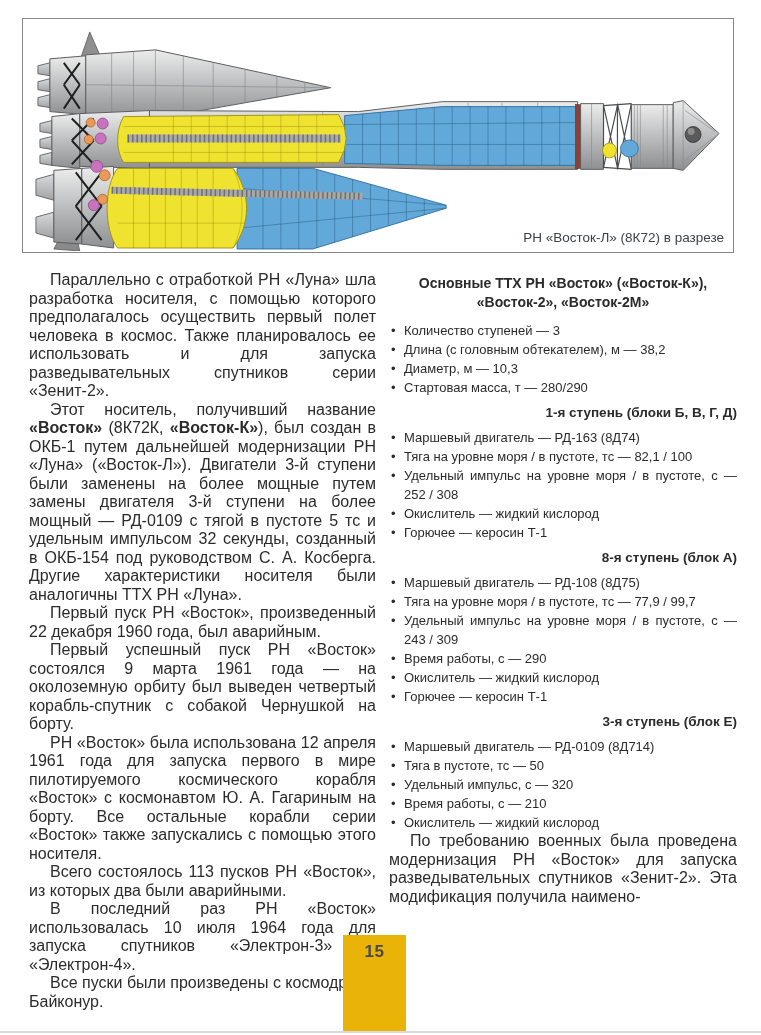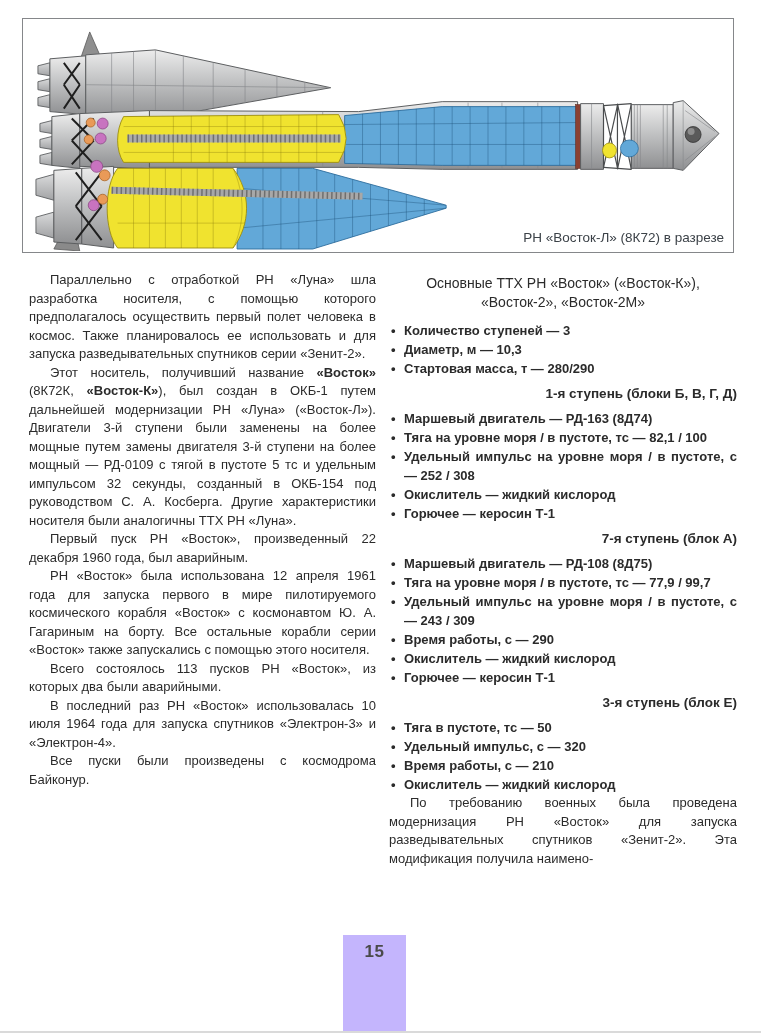--- a/index.html
+++ b/index.html
@@ -15,41 +15,41 @@
     border:1.5px solid #85878a; background:#fff; box-sizing:border-box;
   }
   .figure-caption {
     position:absolute; right:9px; bottom:7px;
     font-size:13.5px; color:#3c4248; white-space:nowrap;
   }
   .col { position:absolute; top:271px; }
   #left-col  { left:29px;  width:347px; }
   #right-col { left:389px; width:348px; }
   p.body {
-    font-size:13px; line-height:18.5px; text-align:justify;
+    font-size:16px; line-height:18.5px; text-align:justify;
     text-indent:21px; margin:0;
   }
   .rc-title {
-    font-size:14px; line-height:19px; font-weight:normal;
+    font-size:14px; line-height:19px; font-weight:bold;
     text-align:center; margin:3px 0 9px 0;
   }
-  ul.specs { list-style:none; margin:0; padding:0;font-weight:bold; }
+  ul.specs { list-style:none; margin:0; padding:0; }
   ul.specs li {
     position:relative; font-size:13px; line-height:19px;
     padding-left:15px; text-align:justify;
   }
   ul.specs li::before { content:"\2022"; position:absolute; left:2px; top:0; }
   .stage-heading {
     font-size:13.5px; font-weight:bold; text-align:right;
     margin:8px 0 8px 0;
   }
   .closing { margin-top:17px; }
   .page-tab {
     position:absolute; left:343px; top:935px; width:63px; height:97px;
-    background:#c4b5fd; text-align:center; z-index:0;
+    background:#eab308; text-align:center; z-index:0;
   }
   .page-number {
     display:inline-block; margin-top:7px;
     font-size:17px; font-weight:bold; color:#4a4a4a; letter-spacing:.5px;
   }
   .bottom-rule {
     position:absolute; left:0; top:1031px; width:761px; height:2px;
     background:#dadada;
   }
   
@@ -234,53 +234,56 @@
       <circle class="sp-o" cx="79" cy="181" r="5"></circle>
     </g>
   </svg>
   <div class="figure-caption">РН «Восток-Л» (8К72) в разрезе</div>
 </div>
 
 <div id="left-col" class="col">
     <p class="body"><span>Параллельно с отработкой РН «Луна» шла разработка носителя, с помощью которого предполагалось осуществить первый полет человека в космос. Также планировалось ее использовать и для запуска разведывательных спутников серии «Зенит-2».</span></p>
     <p class="body"><span>Этот носитель, получивший название </span><b>«Восток»</b><span> (8К72К, </span><b>«Восток-К»</b><span>), был создан в ОКБ-1 путем дальнейшей модернизации РН «Луна» («Восток-Л»). Двигатели 3-й ступени были заменены на более мощные путем замены двигателя 3-й ступени на более мощный — РД-0109 с тягой в пустоте 5 тс и удельным импульсом 32 секунды, созданный в ОКБ-154 под руководством С. А. Косберга. Другие характеристики носителя были аналогичны ТТХ РН «Луна».</span></p>
     <p class="body"><span>Первый пуск РН «Восток», произведенный 22 декабря 1960 года, был аварийным.</span></p>
+    <p class="body"><span>Первый успешный пуск РН «Восток» состоялся 9 марта 1961 года — на околоземную орбиту был выведен четвертый корабль-спутник с собакой Чернушкой на борту.</span></p>
     <p class="body"><span>РН «Восток» была использована 12 апреля 1961 года для запуска первого в мире пилотируемого космического корабля «Восток» с космонавтом Ю. А. Гагариным на борту. Все остальные корабли серии «Восток» также запускались с помощью этого носителя.</span></p>
     <p class="body"><span>Всего состоялось 113 пусков РН «Восток», из которых два были аварийными.</span></p>
     <p class="body"><span>В последний раз РН «Восток» использовалась 10 июля 1964 года для запуска спутников «Электрон-3» и «Электрон-4».</span></p>
     <p class="body"><span>Все пуски были произведены с космодрома Байконур.</span></p>
   </div>
 
 <div id="right-col" class="col">
   <div class="rc-title">Основные ТТХ РН «Восток» («Восток-К»), «Восток-2», «Восток-2М»</div>
   <ul class="specs">
       <li>Количество ступеней — 3</li>
+      <li>Длина (с головным обтекателем), м — 38,2</li>
       <li>Диаметр, м — 10,3</li>
       <li>Стартовая масса, т — 280/290</li>
     </ul>
   <div>
       <div class="stage-heading">1-я ступень (блоки Б, В, Г, Д)</div>
       <ul class="specs">
         <li>Маршевый двигатель — РД-163 (8Д74)</li>
         <li>Тяга на уровне моря / в пустоте, тс — 82,1 / 100</li>
         <li>Удельный импульс на уровне моря / в пустоте, с — 252 / 308</li>
         <li>Окислитель — жидкий кислород</li>
         <li>Горючее — керосин Т-1</li>
       </ul>
-      <div class="stage-heading">7-я ступень (блок А)</div>
+      <div class="stage-heading">8-я ступень (блок А)</div>
       <ul class="specs">
         <li>Маршевый двигатель — РД-108 (8Д75)</li>
         <li>Тяга на уровне моря / в пустоте, тс — 77,9 / 99,7</li>
         <li>Удельный импульс на уровне моря / в пустоте, с — 243 / 309</li>
         <li>Время работы, с — 290</li>
         <li>Окислитель — жидкий кислород</li>
         <li>Горючее — керосин Т-1</li>
       </ul>
       <div class="stage-heading">3-я ступень (блок Е)</div>
       <ul class="specs">
+        <li>Маршевый двигатель — РД-0109 (8Д714)</li>
         <li>Тяга в пустоте, тс — 50</li>
         <li>Удельный импульс, с — 320</li>
         <li>Время работы, с — 210</li>
         <li>Окислитель — жидкий кислород</li>
       </ul>
     </div>
   <p class="body closing">По требованию военных была проведена модернизация РН «Восток» для запуска разведывательных спутников «Зенит-2». Эта модификация получила наимено-</p>
 </div>
 
 <div class="page-tab">

